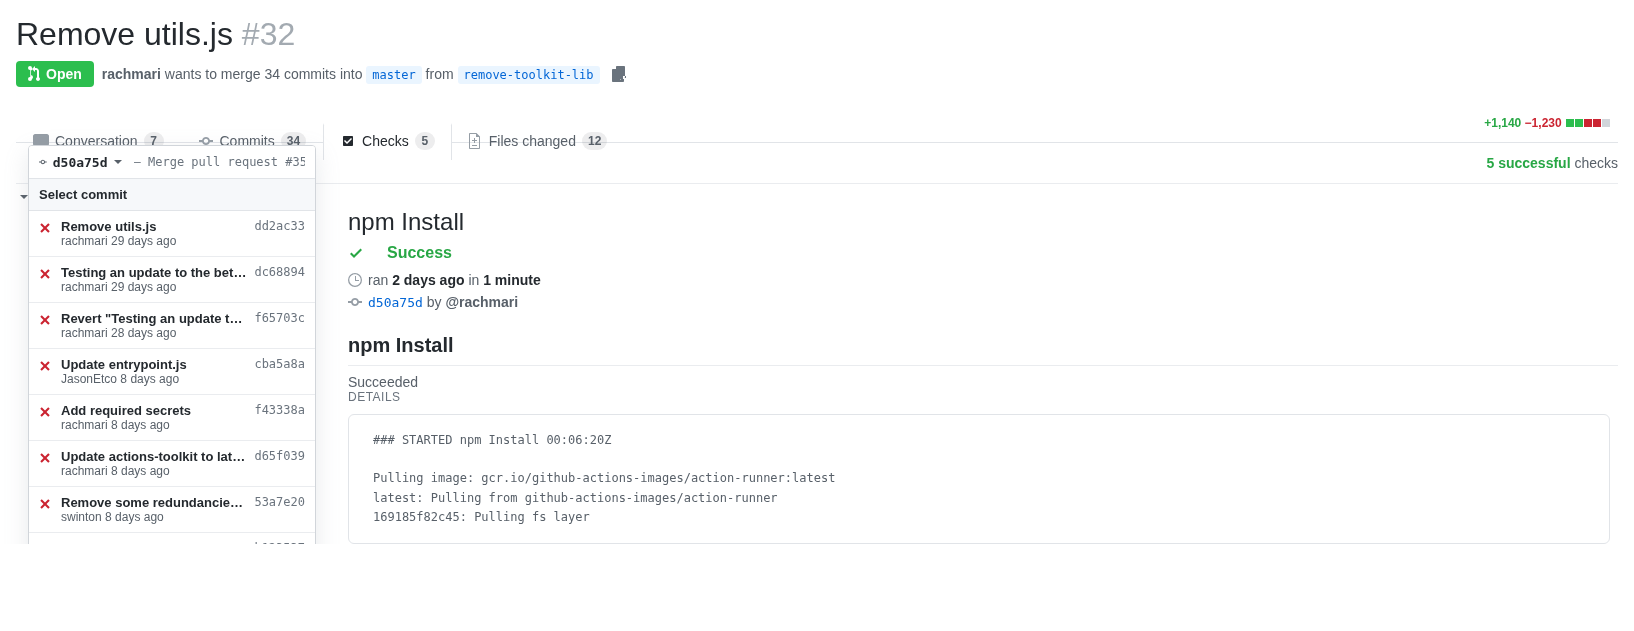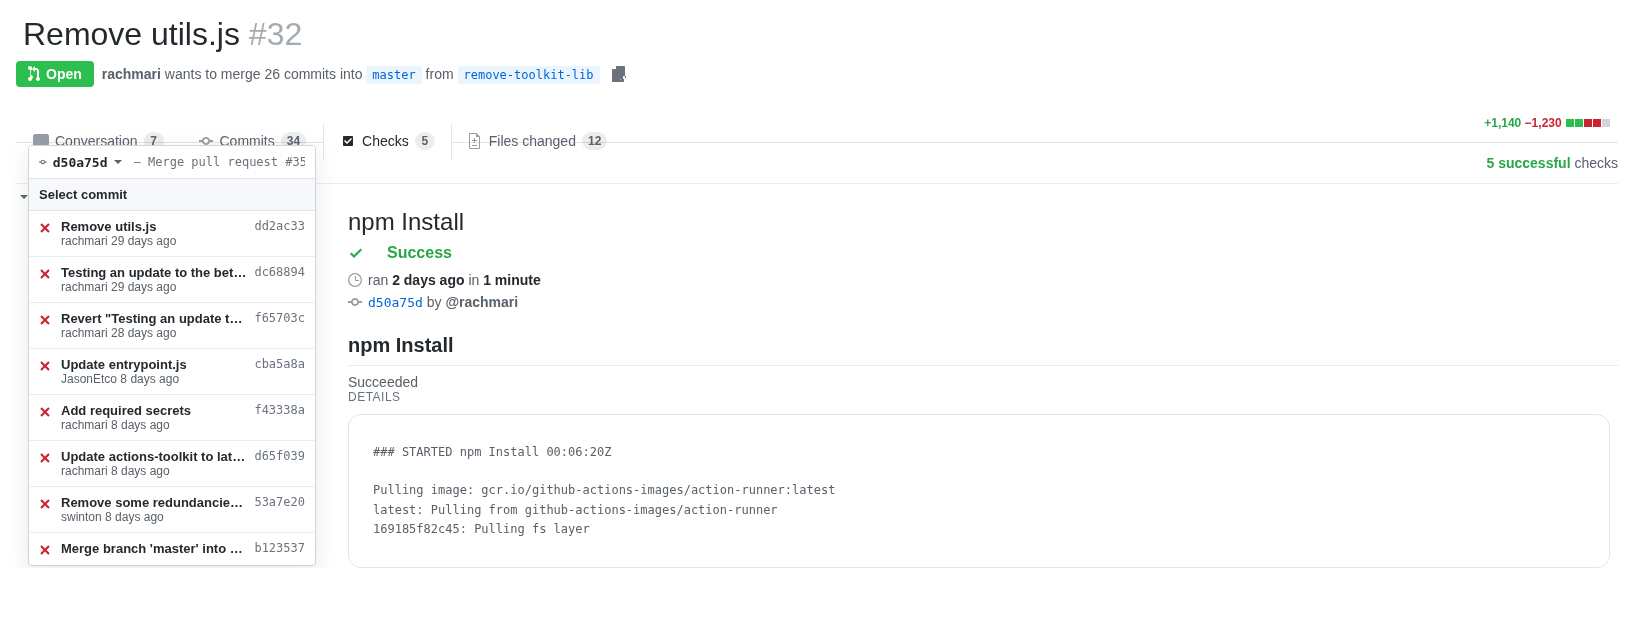--- a/index.html
+++ b/index.html
@@ -11,21 +11,21 @@
     background: #fff;
   }
   .container { padding: 0 16px; }
 
   
   .pr-title-row { margin-top: 16px; margin-bottom: 8px; }
   .pr-title {
     font-size: 32px;
     font-weight: 400;
     color: #24292e;
-    margin: 7px;
+    margin: 0;
   }
   .pr-title .issue-number { color: #a3aab1; font-weight: 300; }
 
   
   .pr-meta { display: flex; align-items: center; gap: 8px; margin-bottom: 16px; }
   .state-badge {
     display: inline-flex;
     align-items: center;
     gap: 4px;
     padding: 5px 12px;
@@ -225,22 +225,22 @@
     font-size: 20px; font-weight: 600; margin: 24px 0 8px 0;
     padding-bottom: 8px; border-bottom: 1px solid #eaecef;
   }
   .status-line { color: #586069; }
   .details-label {
     font-size: 12px; color: #6a737d; letter-spacing: 0.5px;
     margin-bottom: 10px;
   }
   .log-box {
     border: 1px solid #e1e4e8;
-    border-radius: 13px;
-    padding: 28px 24px;
+    border-radius: 6px;
+    padding: 16px 24px;
     font-family: SFMono-Regular, Consolas, Menlo, monospace;
     font-size: 12px;
     color: #586069;
     white-space: pre;
     overflow-x: auto;
     line-height: 1.6;
     margin-right: 8px;
   }
 </style>
 </head>
@@ -256,21 +256,21 @@
   </div>
 
   <div class="pr-meta">
     <span class="state-badge">
       <svg width="14" height="16" viewBox="0 0 14 16">
           <path d="M11 11.28V5c-.03-.78-.34-1.47-.94-2.06C9.46 2.35 8.78 2.03 8 2H7V0L4 3l3 3V4h1c.27.02.48.11.69.31.21.2.3.42.31.69v6.28A1.993 1.993 0 0 0 10 15a1.993 1.993 0 0 0 1-3.72zM4 2a2 2 0 1 0-2 2c.09 0 .17-.02.25-.03v7.06c-.08-.01-.16-.03-.25-.03a2 2 0 1 0 2 2 1.993 1.993 0 0 0-1-3.72V4.72A1.993 1.993 0 0 0 4 2z"></path>
         </svg>
       <span>Open</span>
     </span>
     <span class="pr-meta-text">
-      <span class="author">rachmari</span><span> wants to merge 26 commits into </span><span class="branch-name">master</span><span> from </span><span class="branch-name">remove-toolkit-lib</span>
+      <span class="author">rachmari</span><span> wants to merge 34 commits into </span><span class="branch-name">master</span><span> from </span><span class="branch-name">remove-toolkit-lib</span>
     </span>
     <span class="copy-icon-btn">
       <svg width="14" height="16" viewBox="0 0 14 16">
           <path fill="#6a737d" d="M2 13h4v1H2v-1zm5-6H2v1h5V7zm2 3V8l-3 3 3 3v-2h5v-2H9zM4.5 9H2v1h2.5V9zM2 12h2.5v-1H2v1zm9 1h1v2c-.02.28-.11.52-.3.7-.19.18-.42.28-.7.3H1c-.55 0-1-.45-1-1V4c0-.55.45-1 1-1h3v-2c0-.55.45-1 1-1h7c.55 0 1 .45 1 1v10c0 .55-.45 1-1 1h-1V13zm-1-9H6V1h6v3zM1 4h3v1h1V4h6v9H1V4z"></path>
         </svg>
     </span>
   </div>
 
   <div class="tabnav">
     <div class="tabnav-tabs">

